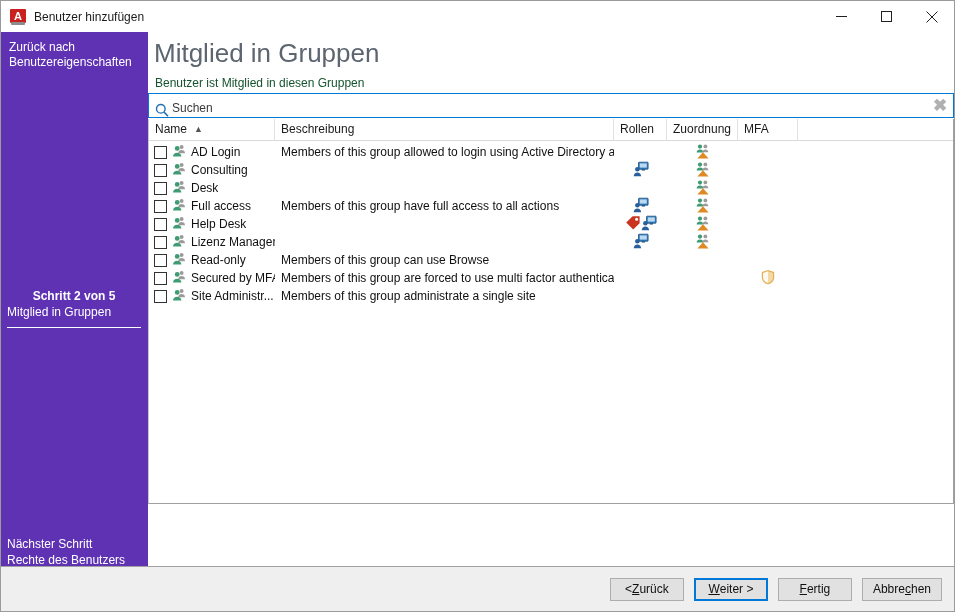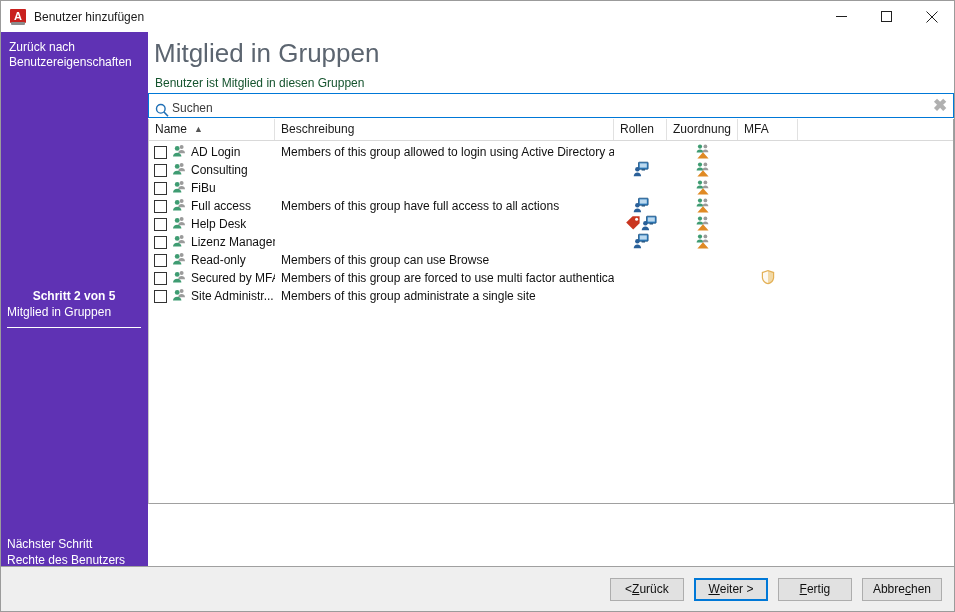--- a/index.html
+++ b/index.html
@@ -487,21 +487,21 @@
               <div class="cell cell-name">
                 <span class="chk"></span>
                 <span class="icon-stack grp-icon">
                   <svg class="icon16" viewBox="0 0 16 16">
                     <circle cx="10.6" cy="4.0" r="2.0" fill="#9b9b9b"></circle>
                     <path d="M7.2 10.2c0-1.9 1.6-3.1 3.4-3.1s3.4 1.2 3.4 3.1z" fill="#9b9b9b"></path>
                     <circle cx="6.2" cy="5.4" r="2.4" fill="#3f9c72"></circle>
                     <path d="M2.0 13.6c0-2.3 1.9-3.8 4.2-3.8s4.2 1.5 4.2 3.8z" fill="#3f9c72"></path>
                   </svg>
                 </span>
-                <span class="row-label">FiBu</span>
+                <span class="row-label">Desk</span>
               </div>
               <div class="cell cell-desc"></div>
               <div class="cell cell-rollen"></div>
               <div class="cell cell-zuord">
                 <span class="icon-stack">
                   <svg class="icon16" viewBox="0 0 16 16">
                     <circle cx="5" cy="3.6" r="2.1" fill="#3f9c72"></circle>
                     <path d="M1.6 9.6c0-1.9 1.5-3.1 3.4-3.1s3.4 1.2 3.4 3.1z" fill="#3f9c72"></path>
                     <circle cx="10.4" cy="3.4" r="1.9" fill="#9b9b9b"></circle>
                     <path d="M7.4 9.2c0-1.7 1.4-2.8 3-2.8s3 1.1 3 2.8z" fill="#9b9b9b"></path>

